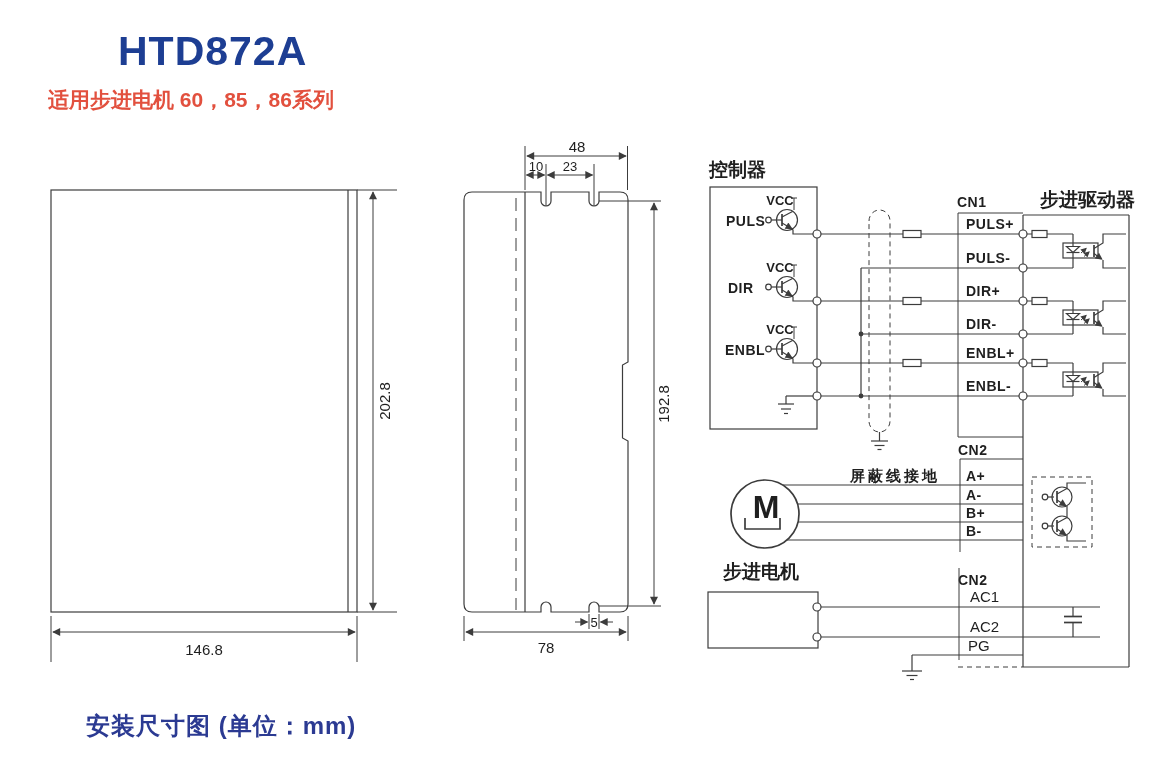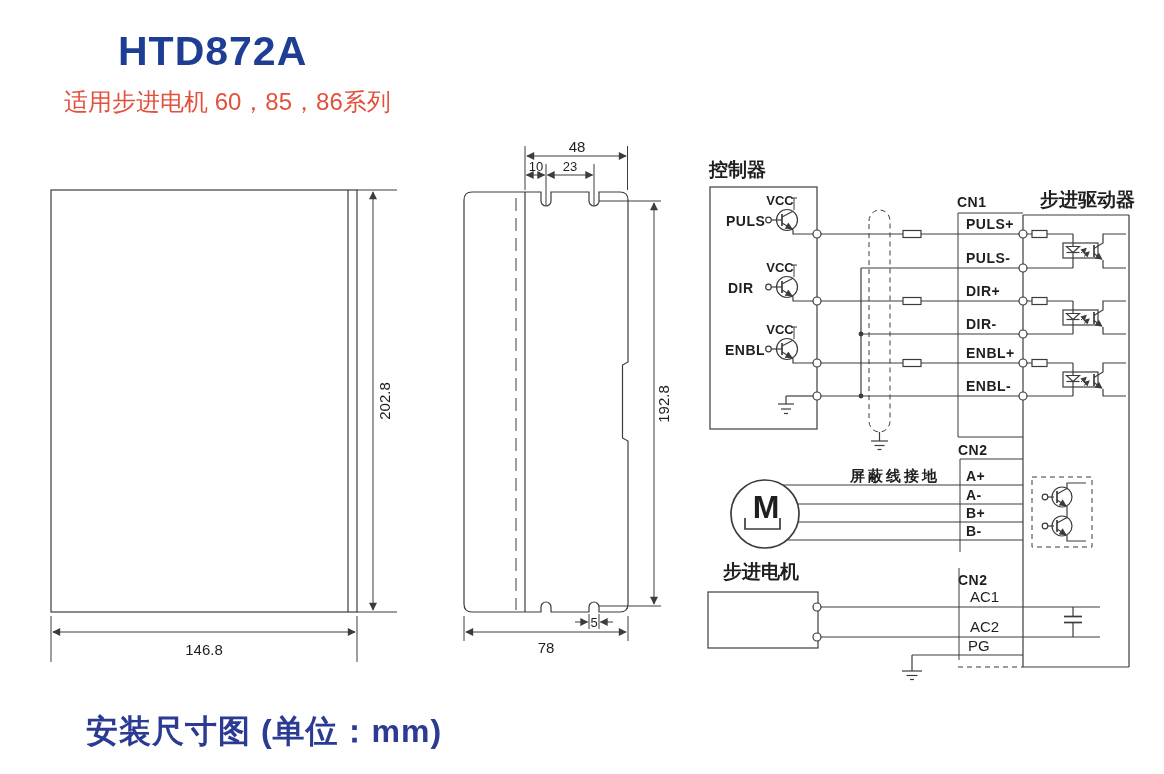--- a/index.html
+++ b/index.html
@@ -3,23 +3,23 @@
 <meta charset="utf-8">
 <style>
   :root{
     --c-title:#1d3e93; --c-subtitle:#e2503e; --c-caption:#2b3a92; --c-line:#3c3c3c;
   }
   html,body{margin:0;padding:0;background:#fff;}
   .page{position:relative;width:1164px;height:774px;background:#ffffff;overflow:hidden;
         font-family:"Liberation Sans",sans-serif;text-align:right;}
   .title{position:absolute;left:118px;top:28px;font-size:41px;font-weight:800;
          letter-spacing:1px;color:var(--c-title);}
-  .subtitle{position:absolute;left:64px;top:86px;font-size:24px;font-weight:400;
+  .subtitle{position:absolute;left:48px;top:86px;font-size:21px;font-weight:700;
             color:var(--c-subtitle);}
-  .caption{position:absolute;left:86px;top:710px;font-size:32px;font-weight:700;
+  .caption{position:absolute;left:86px;top:710px;font-size:24px;font-weight:700;
            letter-spacing:1px;color:var(--c-caption);}
   svg.draw{position:absolute;left:0;top:0;}
   svg .ln{stroke:var(--c-line);fill:none;stroke-width:1.2px;}
   svg .thk{stroke-width:1.7px;}
   svg .thin{stroke-width:1px;}
   svg .wfill{fill:#fff;}
   svg .dot{fill:var(--c-line);stroke:none;}
   svg .dash{stroke-dasharray:13 7;}
   svg .dash2{stroke-dasharray:5 4;}
   svg text{stroke:none;fill:#1f1f1f;font-family:"Liberation Sans",sans-serif;}

